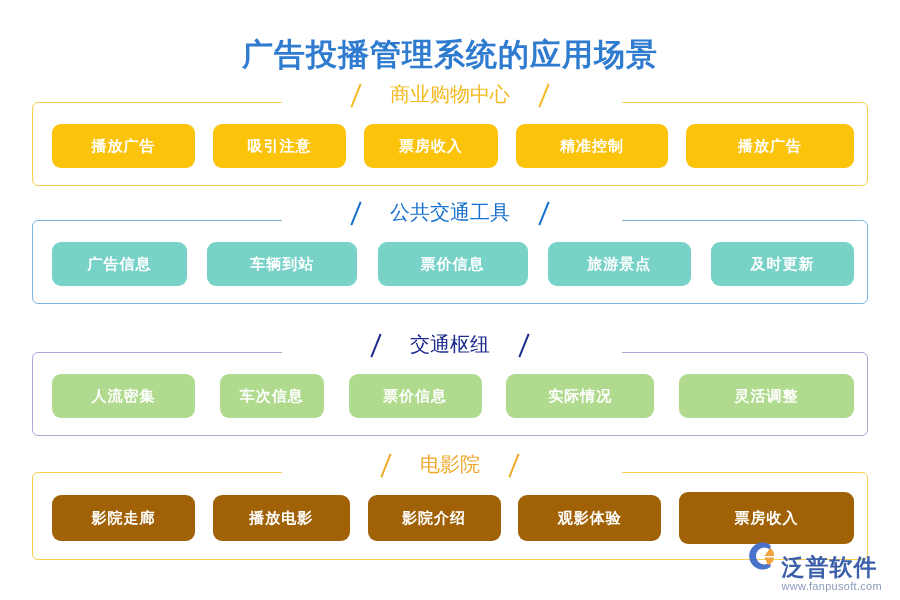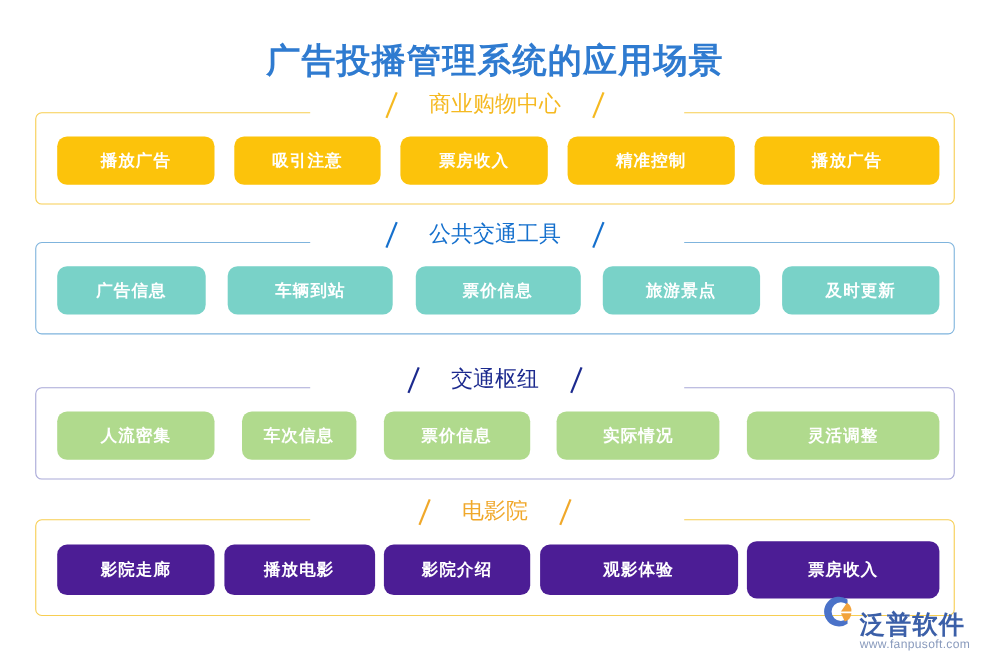--- a/index.html
+++ b/index.html
@@ -133,21 +133,21 @@
   .theme-teal .tag { background: #79d2c8; }
 
   
   .theme-green .section-frame { border-color: #a9a9d8; }
   .theme-green .section-header { color: #1c2a8e; }
   .theme-green .tag { background: #b0da8d; }
 
   
   .theme-blue .section-frame { border-color: #f7ce52; }
   .theme-blue .section-header { color: #f0a82a; }
-  .theme-blue .tag { background: #4c1d95; }
+  .theme-blue .tag { background: #a16207; }
 
   
   .logo {
     position: absolute;
     right: 18px;
     bottom: 8px;
     display: flex;
     align-items: flex-start;
     gap: 4px;
   }
@@ -242,21 +242,21 @@
     <div class="header-mask"></div>
     <div class="section-header">
       <span class="slash"></span>
       <span class="header-text">电影院</span>
       <span class="slash"></span>
     </div>
     <div class="tag-row" style="top:20px;">
       <div class="tag" style="width:143px;height:46px">影院走廊</div>
       <div class="tag" style="width:137px;height:46px">播放电影</div>
       <div class="tag" style="width:133px;height:46px">影院介绍</div>
-      <div class="tag" style="width:180px;height:46px">观影体验</div>
+      <div class="tag" style="width:143px;height:46px">观影体验</div>
       <div class="tag" style="width:175px;height:52px">票房收入</div>
     </div>
   </div>
 
   <div class="logo">
     <svg class="logo-mark" viewBox="0 0 60 60">
       <path d="M30 3 A27 27 0 1 0 30 57 A27 27 0 1 0 30 3 Z" fill="none"></path>
       <path d="M45 8 A27 27 0 1 0 45 52 L45 42 A17 17 0 1 1 45 18 Z" fill="#4a72c8"></path>
       <path d="M44 14 A17 17 0 0 1 52 30 L33 30 Z" fill="#f2a33c"></path>
       <path d="M33 33 L52 33 A17 17 0 0 1 40 48 Z" fill="#f2a33c"></path>

